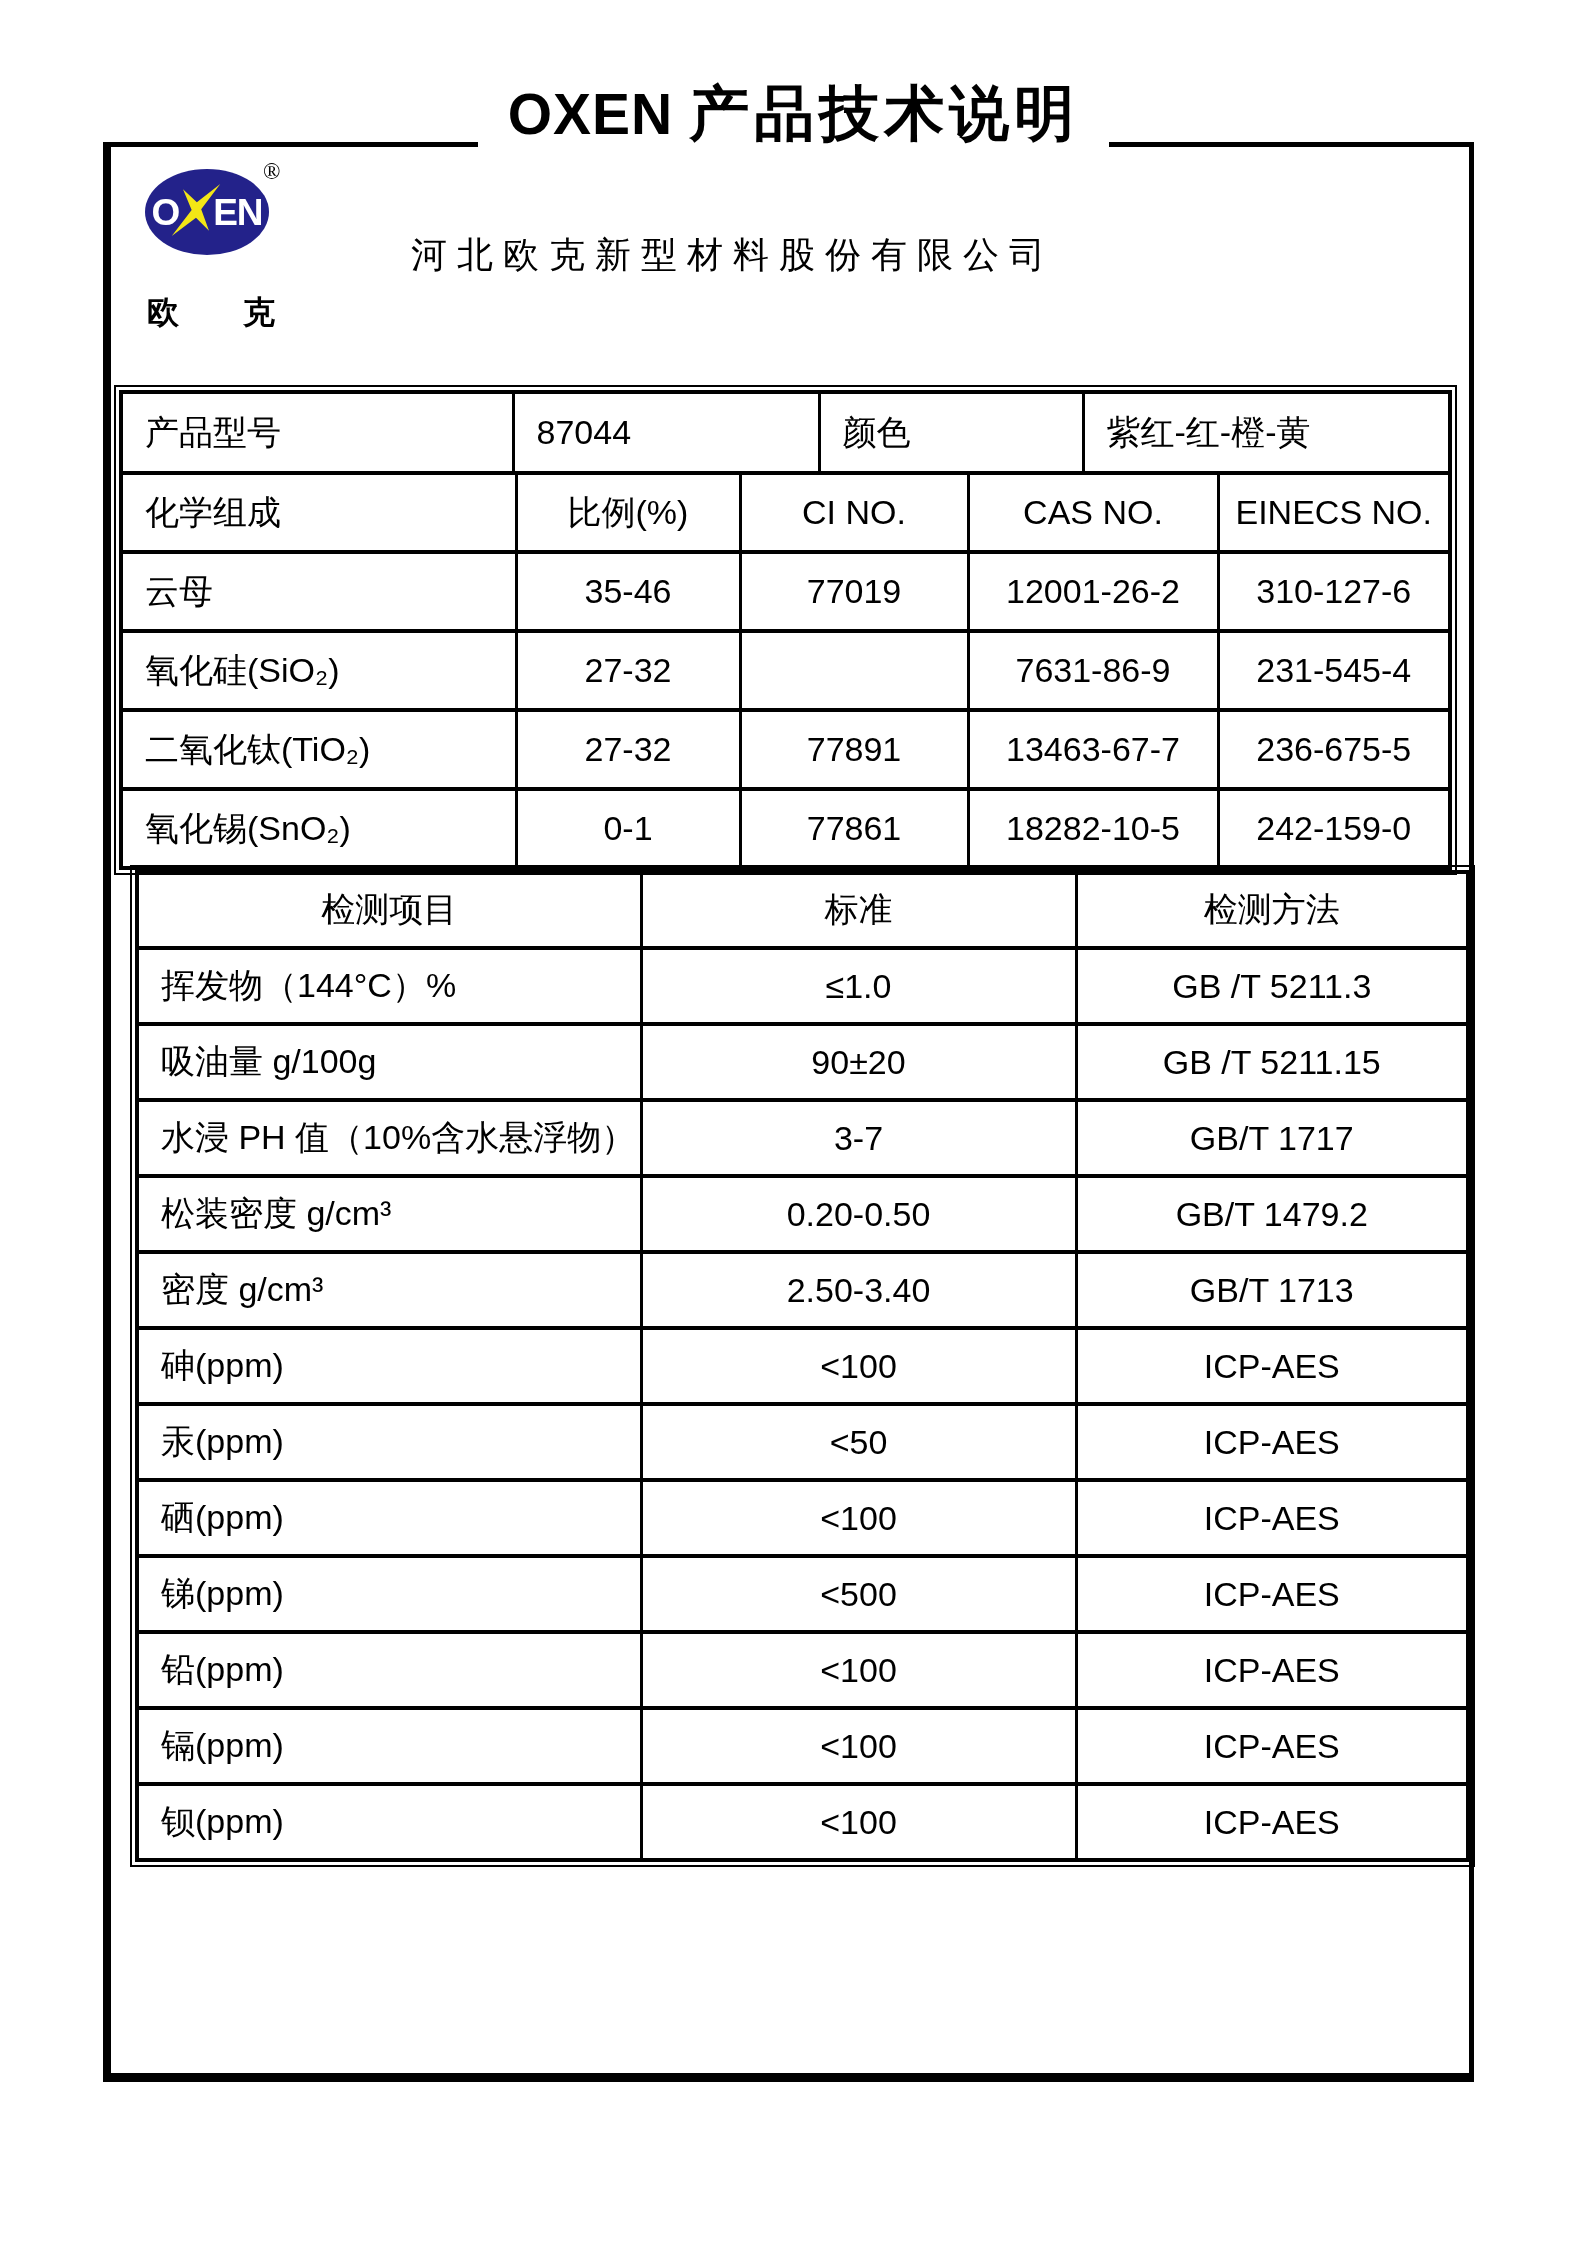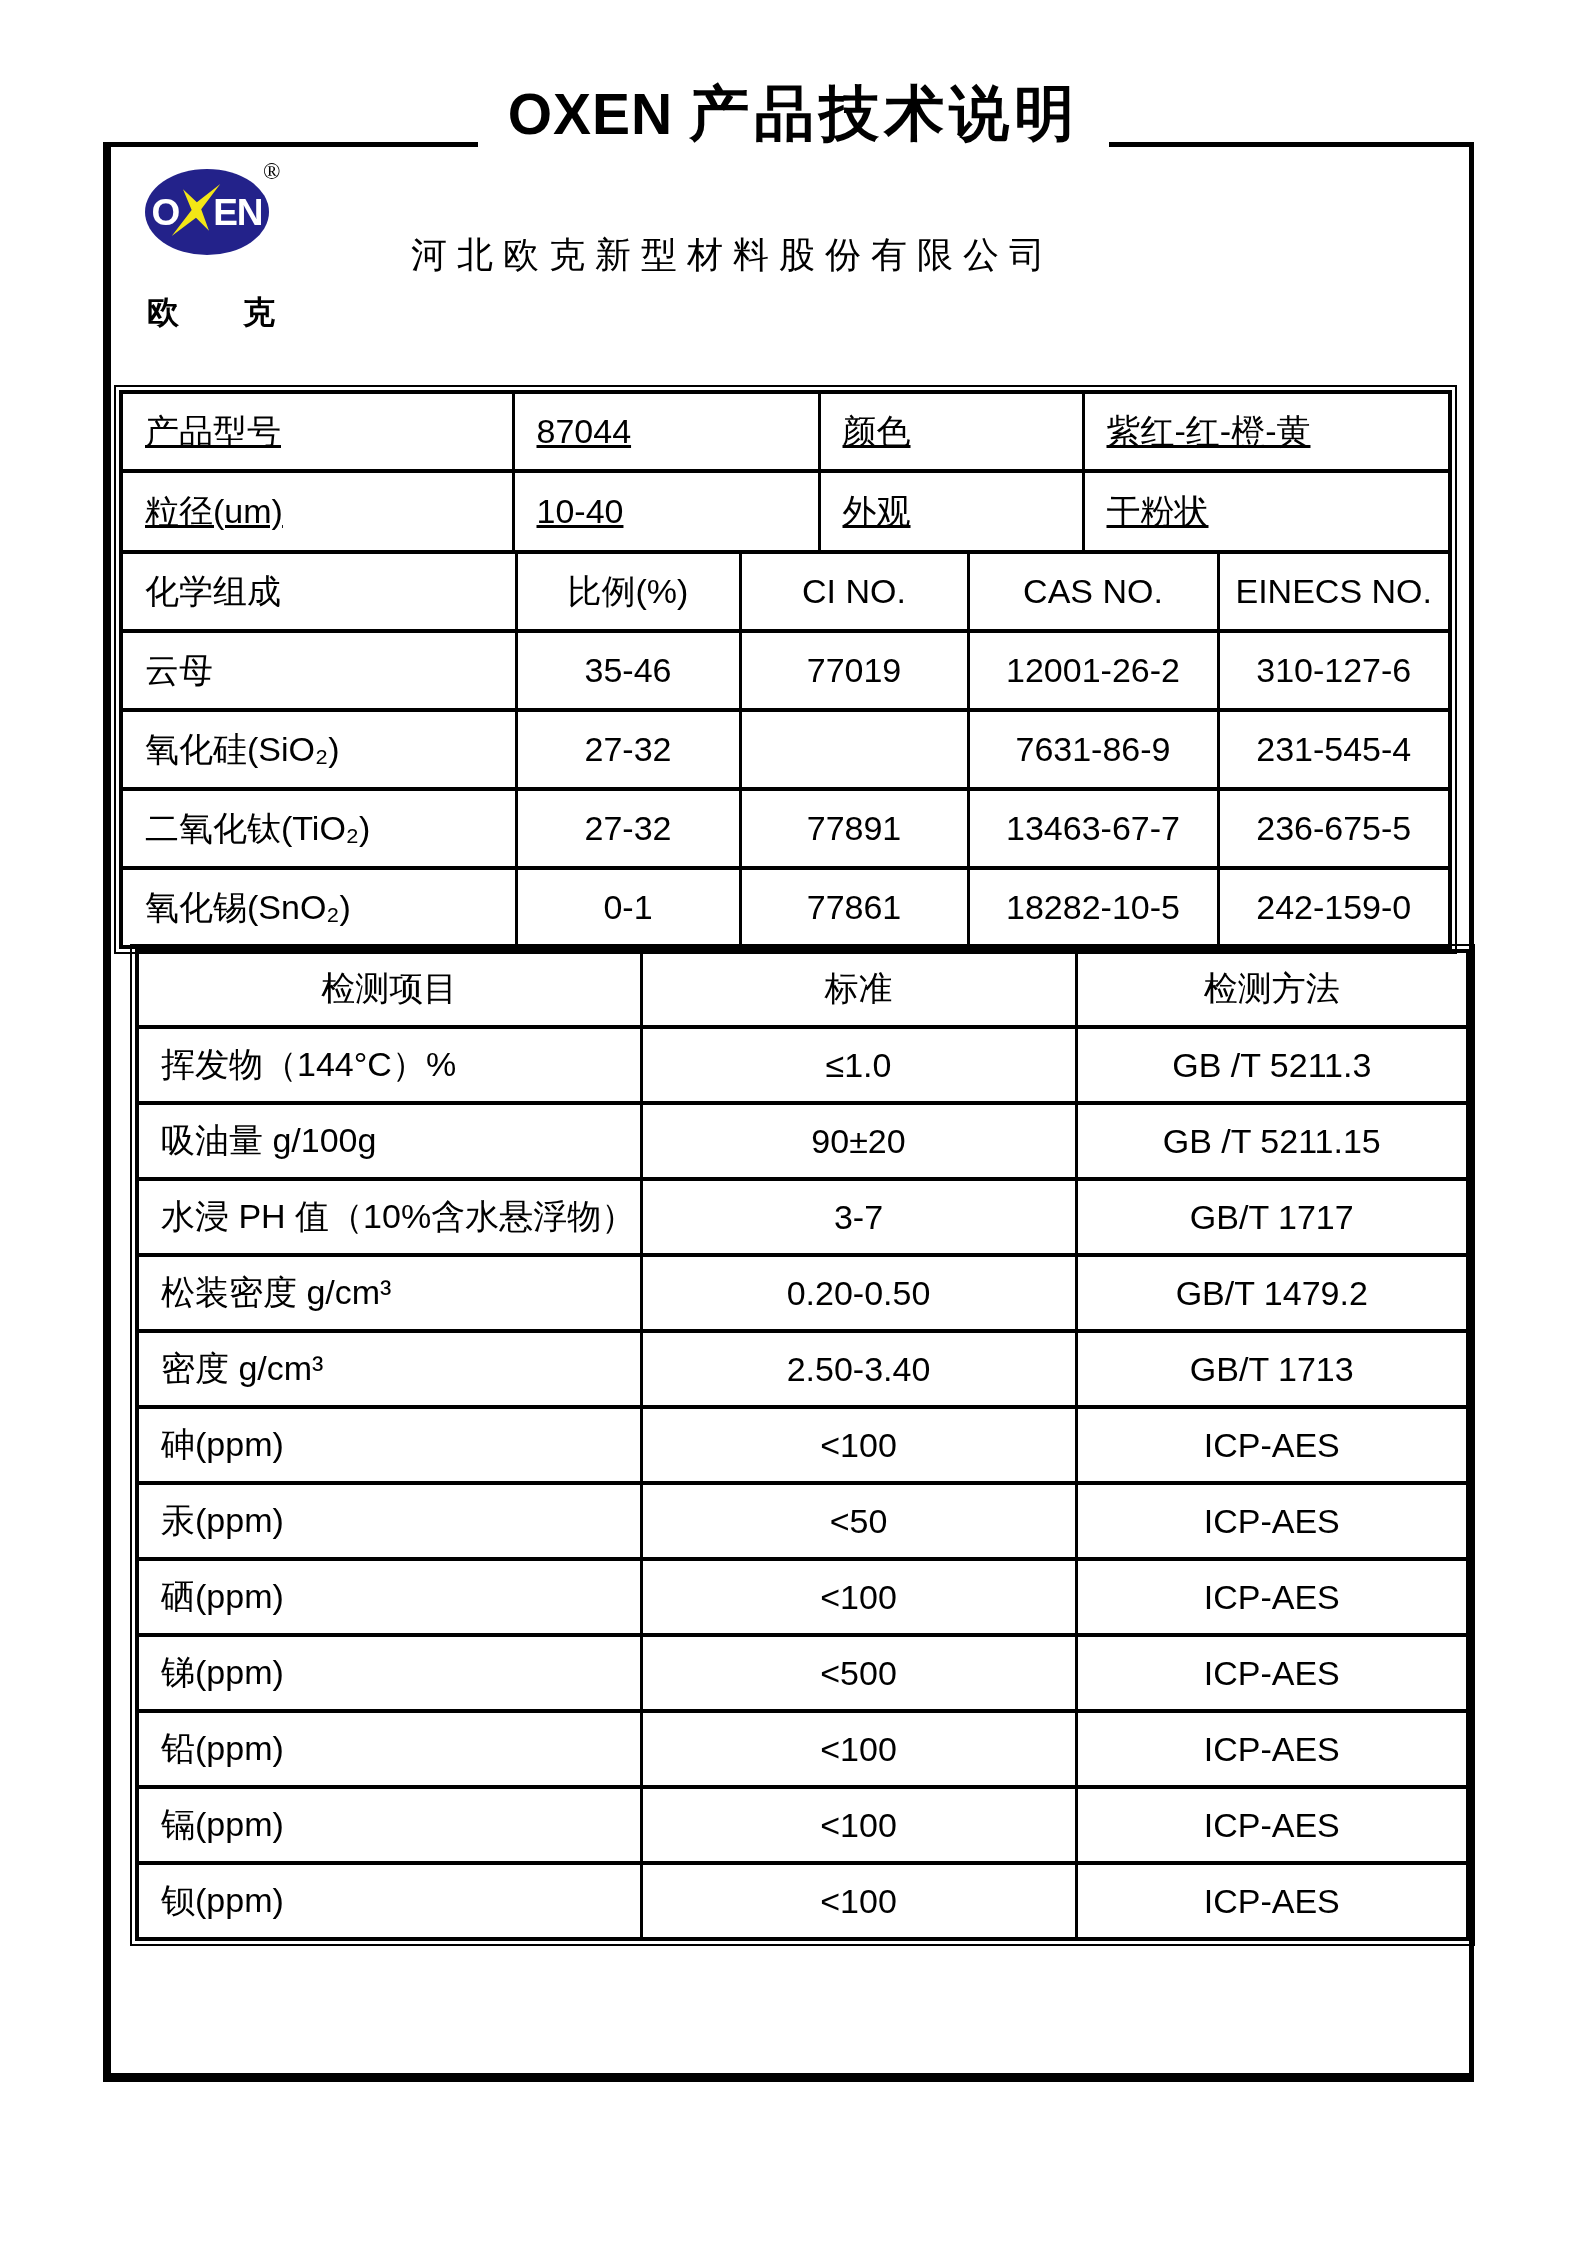--- a/index.html
+++ b/index.html
@@ -58,21 +58,21 @@
   .t1{width:1329px;}
   .t2{width:1331px;}
   td{
     border:3px solid var(--ink);border-top-width:4px;border-bottom-width:4px;
     font-size:34px;text-align:center;vertical-align:middle;padding:0 6px;
     font-family:"Liberation Sans",sans-serif;overflow:hidden;white-space:nowrap;
   }
   .t1 td{height:79px;}
   .t2 td{height:76px;}
   table{border:4px solid var(--ink);}
-  .t1-info{border-bottom:0;text-decoration:underline;}
+  .t1-info{border-bottom:0;}
   .t1-info td{border-bottom-width:0;}
   td.l{text-align:left;padding-left:22px;}
 </style>
 </head>
 <body>
 
 <div class="page">
 
   <div class="page-title-wrap">
     <span class="page-title-inner">
@@ -106,26 +106,20 @@
             <col style="width:306px">
             <col style="width:264px">
             <col style="width:367px">
           </colgroup>
         <tbody>
             <tr>
           <td class="l">产品型号</td>
           <td class="l">87044</td>
           <td class="l">颜色</td>
           <td class="l">紫红-红-橙-黄</td>
-        </tr>
-        <tr>
-          <td class="l">粒径(um)</td>
-          <td class="l">10-40</td>
-          <td class="l">外观</td>
-          <td class="l">干粉状</td>
         </tr>
       </tbody>
         </table>
       <table class="t1 t1-chem">
         <colgroup>
             <col style="width:395px">
             <col style="width:224px">
             <col style="width:228px">
             <col style="width:250px">
             <col style="width:232px">

